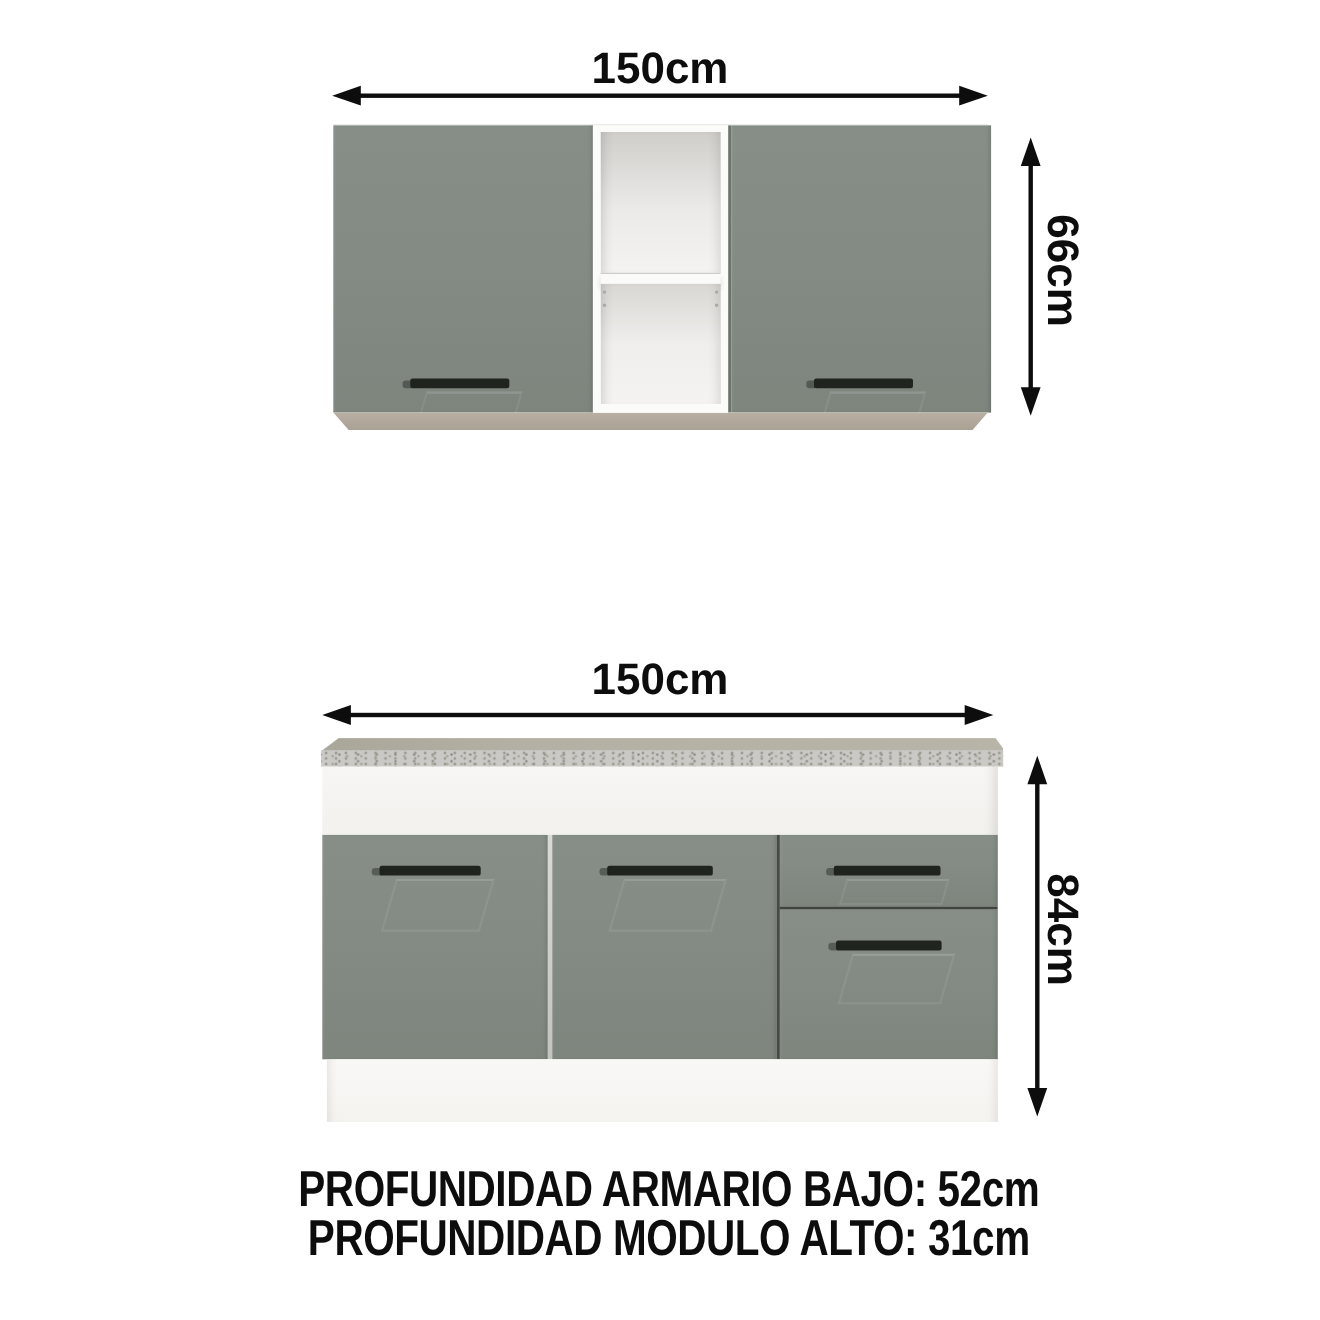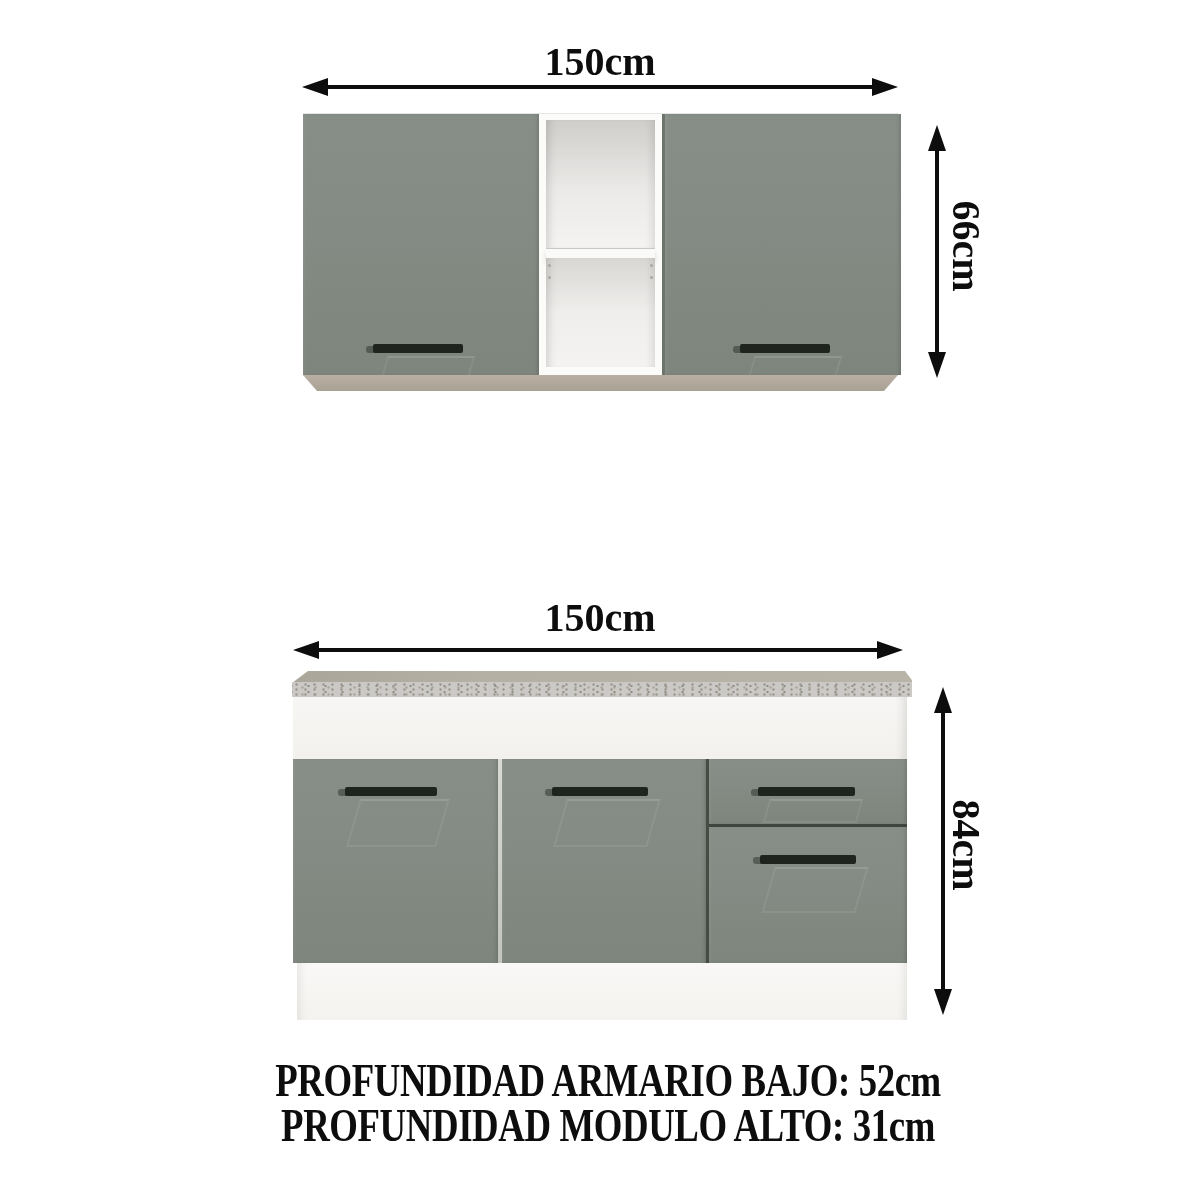--- a/index.html
+++ b/index.html
@@ -1,18 +1,18 @@
 <!DOCTYPE html>
 <html style="--ink: #0d0d0d; --door_grey: #848b84; --door_grey_dark: #7d857d; --handle_black: #20241f; --base_strip_beige: #b9b0a3; --countertop_top: #b4b0a3; --countertop_speckle_base: #cbc9c5; --cabinet_white: #f2f1ee;"><head>
 <meta charset="utf-8">
 <style>
   html,body{margin:0;padding:0;background:#ffffff;}
   .canvas{
     position:relative;width:1200px;height:1200px;background:#ffffff;overflow:hidden;
-    font-family:Liberation Serif, serif;color:var(--ink,#0d0d0d);
+    font-family:Liberation Sans, sans-serif;color:var(--ink,#0d0d0d);
   }
   .abs{position:absolute;}
 
   
   .dim-label{
     position:absolute;font-size:40px;font-weight:700;line-height:40px;
     text-align:center;color:var(--ink,#0d0d0d);letter-spacing:0px;white-space:nowrap;
   }
   .dim-label.vertical{transform:rotate(90deg);}
 

